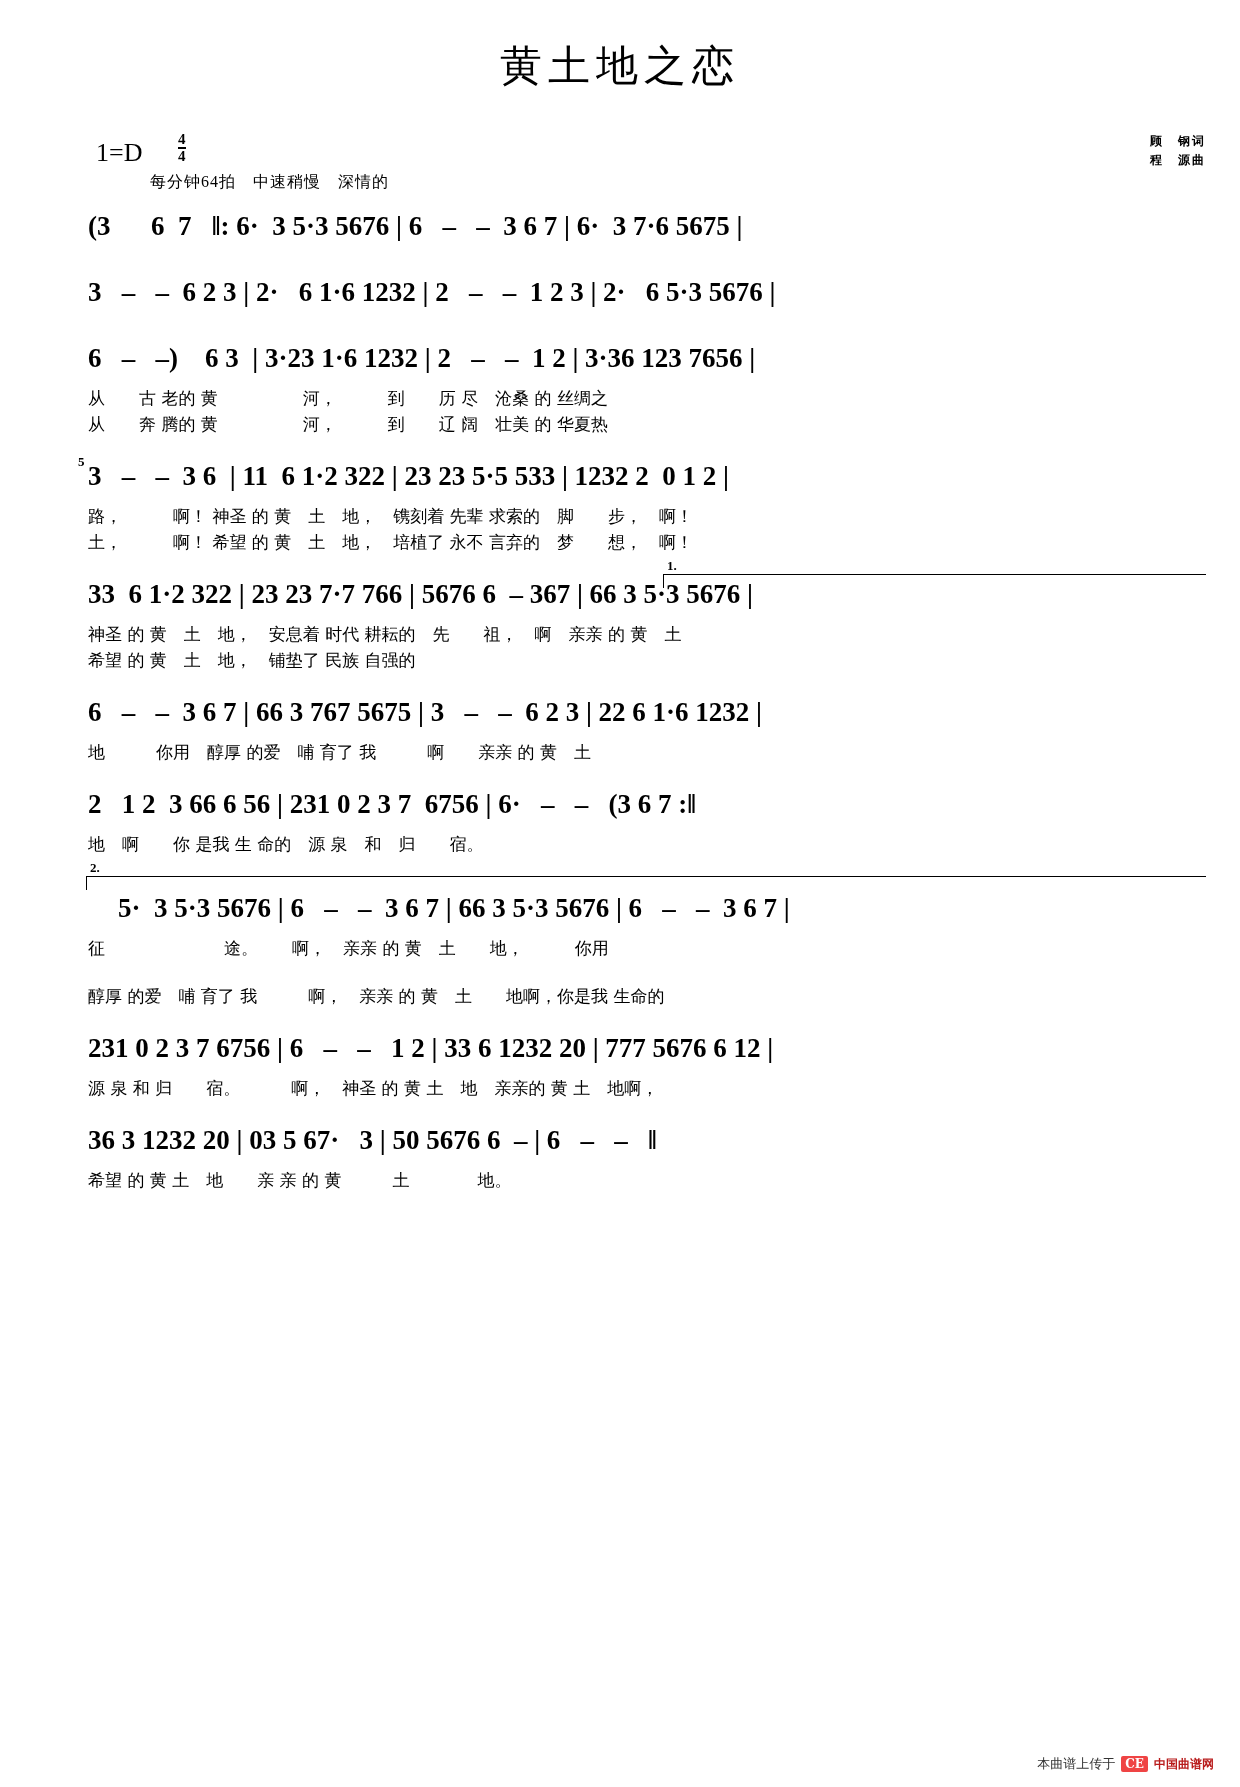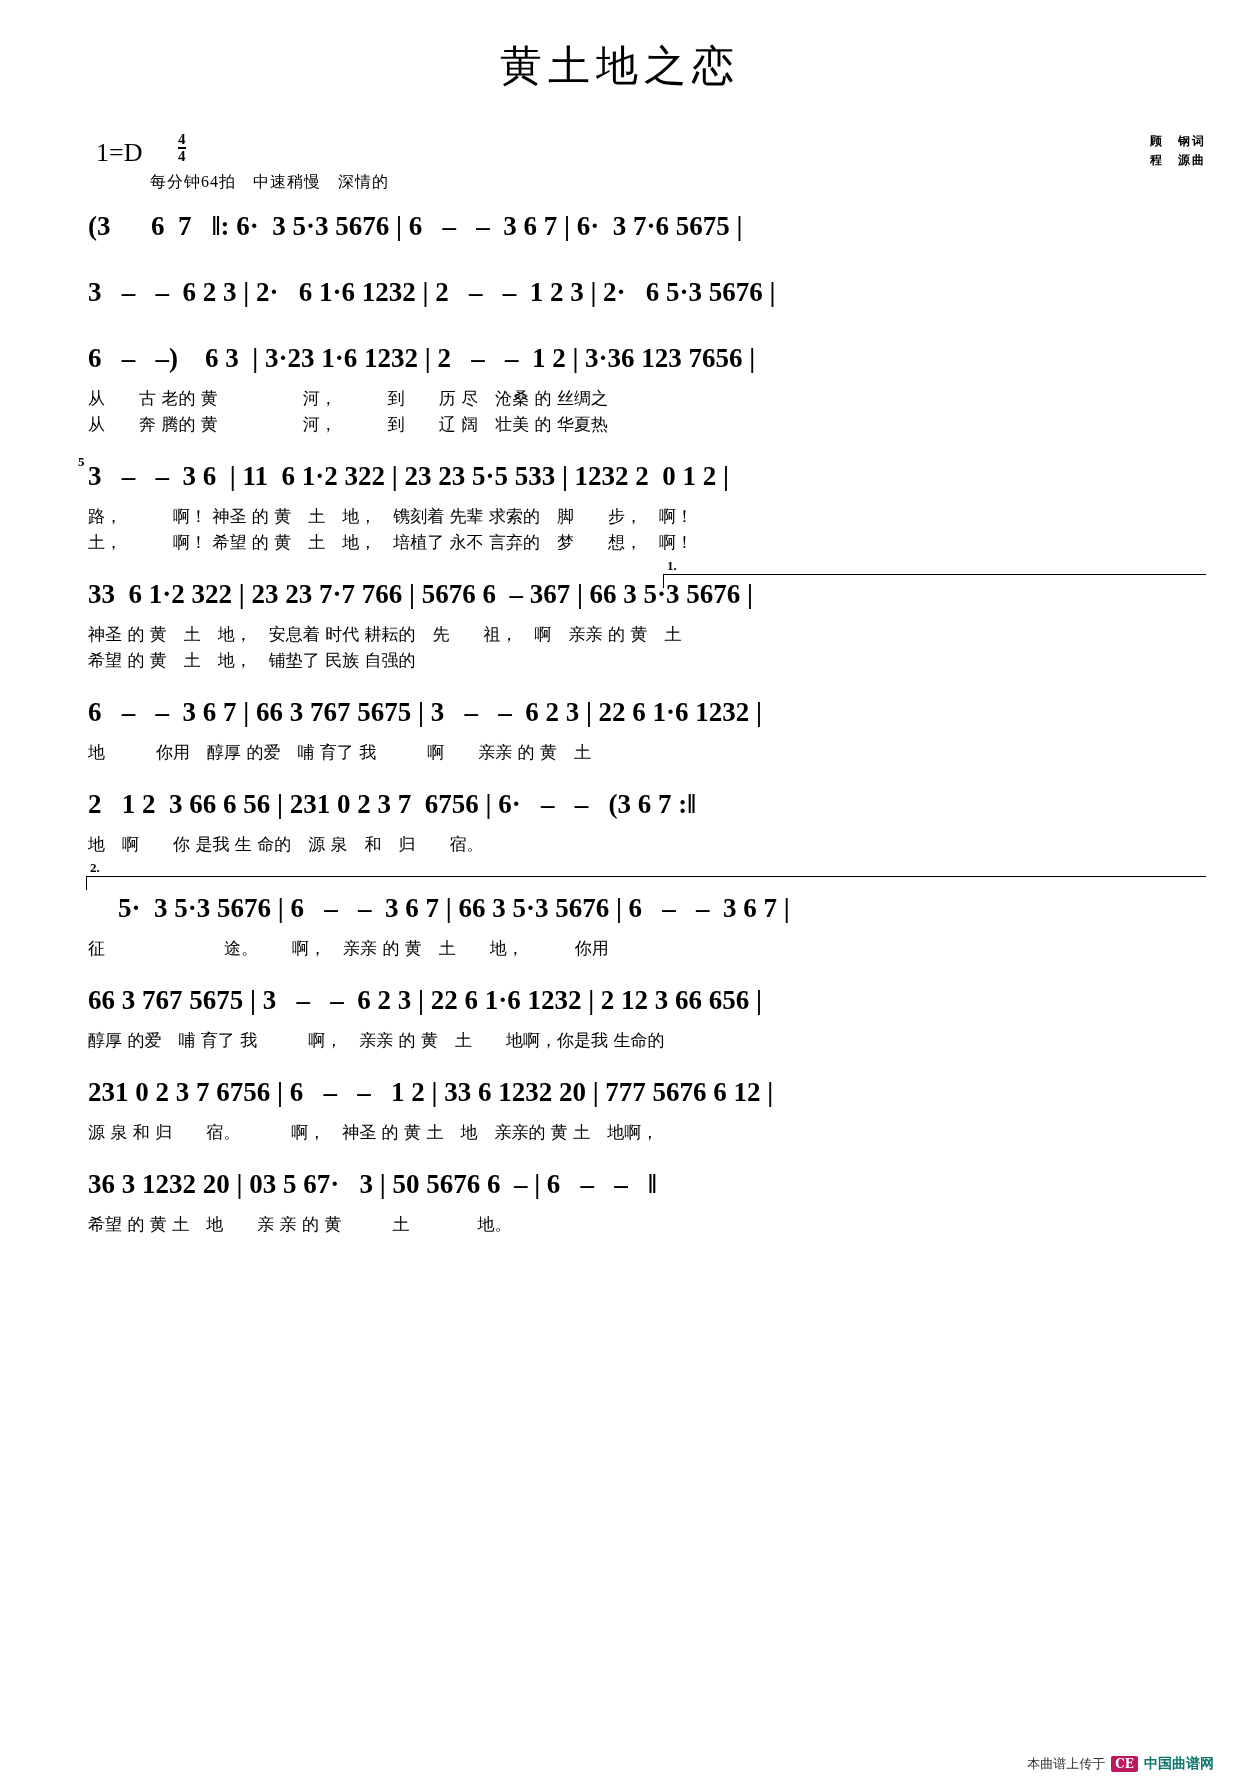--- a/index.html
+++ b/index.html
@@ -103,27 +103,27 @@
   .footer{
     position:absolute;
     right:26px;bottom:14px;
     font-size:13px;
     color:#333;
     display:flex;align-items:center;gap:6px;
     font-family:"DejaVu Serif", serif;
   }
   .footer .logo{
     display:inline-block;
-    background:#be185d;color:#fff;
+    background:#ef4444;color:#fff;
     font-weight:bold;
     font-size:12px;
     padding:1px 4px;
     border-radius:2px;
   }
-  .footer .site{color:#0f766e;font-weight:bold;font-size:14px;}
+  .footer .site{color:#b91c1c;font-weight:bold;font-size:12px;}
 </style>
 </head>
 <body>
 
 <div class="page">
 
   <div class="title">黄土地之恋</div>
 
   <div class="meta">
     <div class="key">1=D</div>
@@ -188,21 +188,20 @@
   <div class="system">
     <div class="volta" style="left:-2px;right:0;top:2px;">
       <span>2.</span>
     </div>
     <div class="notes" style="padding-top:12px;margin-left:30px;">5·  3 5·3 5676 | 6   –   –  3 6 7 | 66 3 5·3 5676 | 6   –   –  3 6 7 |</div>
     <div class="lyric">征　　　　　　　途。　　啊，　亲亲 的 黄　土　　地，　　　你用</div>
   </div>
   <div class="spacer"></div>
 
   <div class="system">
-    <div class="notes">66 3 767 5675 | 3   –   –  6 2 3 | 22 6 1·6 1232 | 2 12 3 66 656 |</div>
     <div class="lyric">醇厚 的爱　哺 育了 我　　　啊，　亲亲 的 黄　土　　地啊，你是我 生命的</div>
   </div>
   <div class="spacer"></div>
 
   <div class="system">
     <div class="notes">231 0 2 3 7 6756 | 6   –   –   1 2 | 33 6 1232 20 | 777 5676 6 12 |</div>
     <div class="lyric">源 泉 和 归　　宿。　　　啊，　神圣 的 黄 土　地　亲亲的 黄 土　地啊，</div>
   </div>
   <div class="spacer"></div>
 

